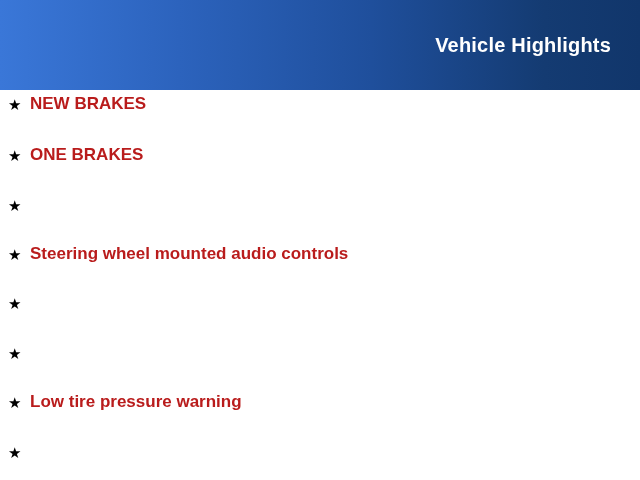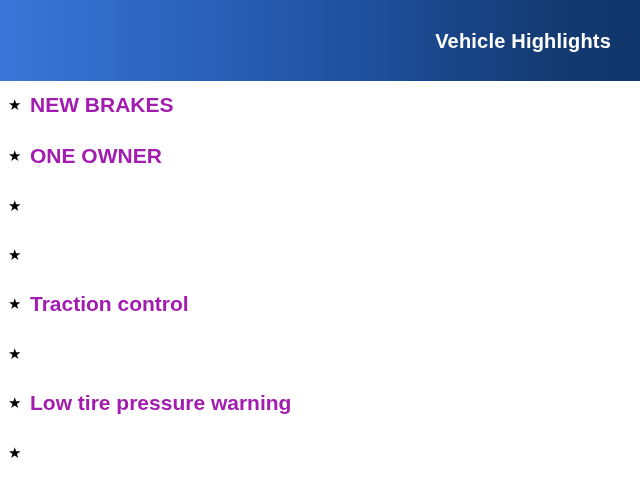--- a/index.html
+++ b/index.html
@@ -18,21 +18,21 @@
     width: 640px;
     height: 480px;
     background: #ffffff;
     box-sizing: border-box;
   }
   .header-bar {
     position: absolute;
     top: 0;
     left: 0;
     width: 640px;
-    height: 81px;
+    height: 90px;
     background: linear-gradient(to right, #3a77d8 0%, #2c63bd 28%, #1f4f9c 58%, #143b72 85%, #11366b 100%);
     display: flex;
     align-items: center;
     justify-content: flex-end;
     box-sizing: border-box;
     padding-right: 29px;
   }
   .header-title {
     color: #ffffff;
     font-size: 20px;
@@ -66,22 +66,22 @@
   .star-bullet {
     display: inline-block;
     width: 22px;
     flex: 0 0 22px;
     color: #000000;
     font-size: 15px;
     line-height: 1;
     text-align: left;
   }
   .highlight-label {
-    color: #a21caf;
-    font-size: 21px;
+    color: #b91c1c;
+    font-size: 17px;
     font-weight: bold;
     line-height: 1.1;
     white-space: nowrap;
   }
 </style>
 </head>
 <body>
 
 <div class="page">
 
@@ -91,34 +91,34 @@
 
   <ul class="highlights-list">
 
     <li class="highlight-item">
       <span class="star-bullet">★</span>
       <span class="highlight-label">NEW BRAKES</span>
     </li>
 
     <li class="highlight-item">
       <span class="star-bullet">★</span>
-      <span class="highlight-label">ONE OWNER</span>
+      <span class="highlight-label">ONE BRAKES</span>
     </li>
 
     <li class="highlight-item">
       <span class="star-bullet">★</span>
     </li>
 
     <li class="highlight-item">
       <span class="star-bullet">★</span>
+      <span class="highlight-label">Steering wheel mounted audio controls</span>
     </li>
 
     <li class="highlight-item">
       <span class="star-bullet">★</span>
-      <span class="highlight-label">Traction control</span>
     </li>
 
     <li class="highlight-item">
       <span class="star-bullet">★</span>
     </li>
 
     <li class="highlight-item">
       <span class="star-bullet">★</span>
       <span class="highlight-label">Low tire pressure warning</span>
     </li>

